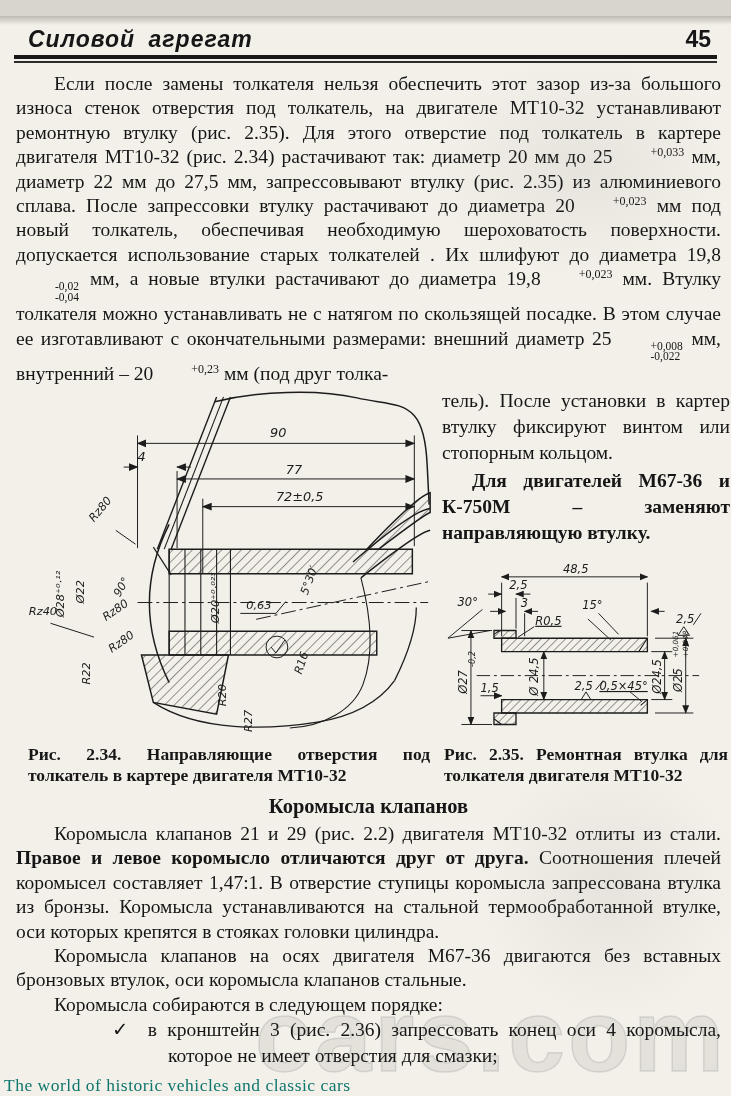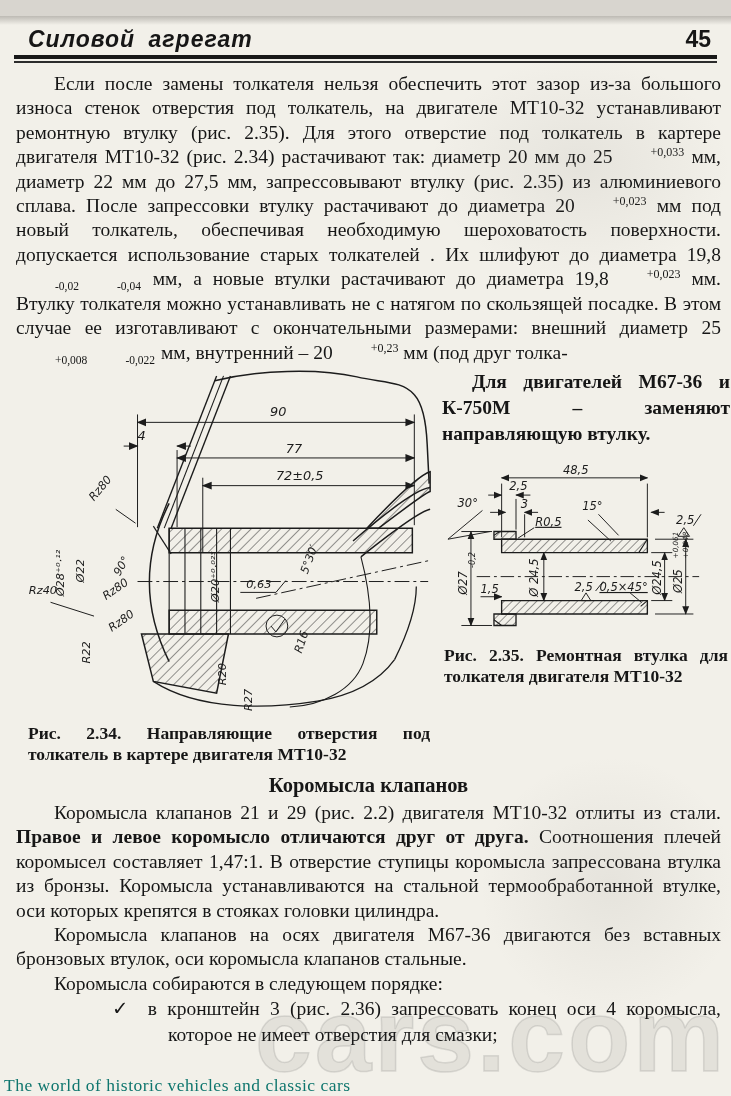--- a/index.html
+++ b/index.html
@@ -21,21 +21,21 @@
     font-size:23px;letter-spacing:1px;word-spacing:6px;}
   .hdr-num{font-family:"Liberation Sans",sans-serif;font-weight:bold;font-size:23px;}
   .rule1{height:4px;background:#181818;margin:2px 14px 0 14px;}
   .rule2{height:2px;background:#2c2c2c;margin:2px 14px 0 14px;}
   
   .txt{font-size:19.5px;line-height:24.4px;text-align:justify;
     padding:0 10px 0 16px;}
   .p{margin:0;text-indent:38px;}
   .p.noind{text-indent:0;}
   .sup{display:inline-block;font-size:12px;line-height:0;vertical-align:7px;letter-spacing:0;}
-  .tol{display:inline-flex;flex-direction:row;font-size:11.5px;line-height:10.5px;
+  .tol{display:inline-flex;flex-direction:column;font-size:11.5px;line-height:10.5px;
     vertical-align:-5px;margin:0 1px;justify-content:center;}
   .b{font-weight:bold;}
   #p1{margin-top:9px;}
   
   .figrow{display:flex;margin-top:2px;}
   .col-l{width:420px;flex:0 0 auto;}
   .col-r{flex:1 1 auto;padding:0 10px 0 6px;}
   .rc{font-size:19.5px;line-height:26px;text-align:justify;margin:0;}
   .rc.bold{font-weight:bold;text-indent:30px;margin-top:2px;}
   .caption{font-weight:bold;font-size:17.5px;line-height:21px;text-align:justify;}
@@ -165,20 +165,21 @@
               <text x="208" y="322" transform="rotate(-90 208 322)">R20</text>
               <text x="234" y="348" transform="rotate(-90 234 348)">R27</text>
               <text x="290" y="210" transform="rotate(-70 290 210)">5°30′</text>
             </g>
           </svg>
         </div>
         <p class="caption cap34 p noind">Рис. 2.34. Направляющие отверстия под толкатель в картере двигателя МТ10-32</p>
       </div>
 
       <div class="col-r">
+        <p class="rc">тель). После установки в картер втулку фиксируют винтом или стопорным кольцом.</p>
         <p class="rc bold">Для двигателей М67-36 и К-750М – заменяют направляющую втулку.</p>
 
         <div class="fig35-wrap">
           
           <svg width="288" height="186" viewBox="0 0 300 194">
             <defs>
               <pattern id="hB" patternUnits="userSpaceOnUse" width="6" height="6" patternTransform="rotate(45)">
                 <line x1="0" y1="0" x2="0" y2="6" stroke="#2b2b2b" stroke-width="1"></line>
               </pattern>
               <marker id="arB" viewBox="0 0 10 10" refX="9" refY="5" markerWidth="9" markerHeight="9" orient="auto-start-reverse">

